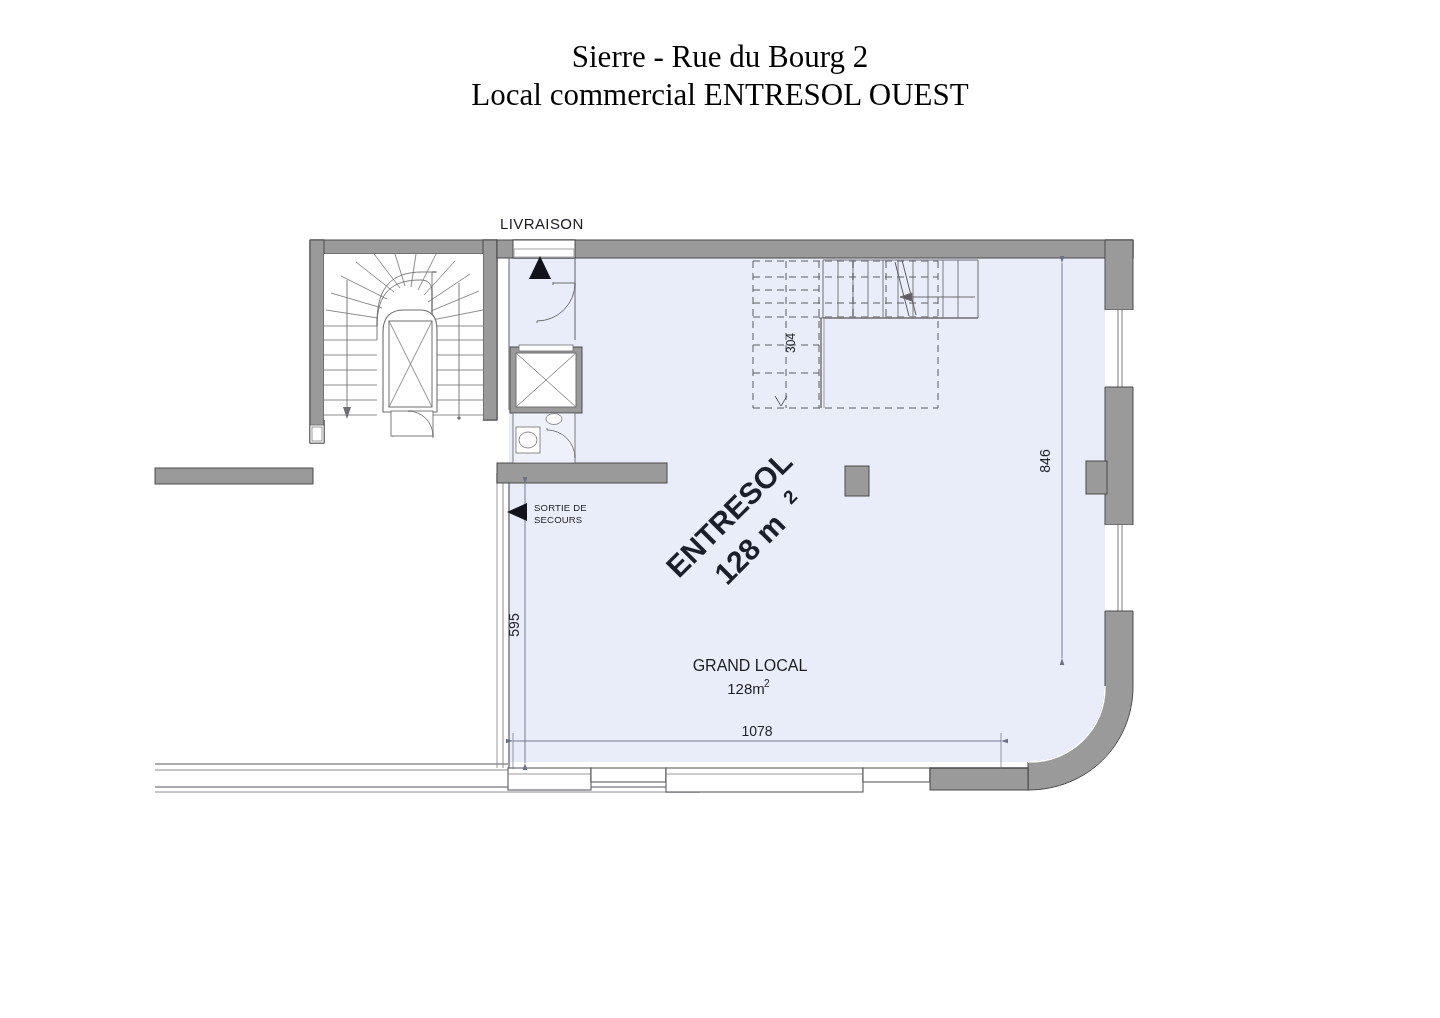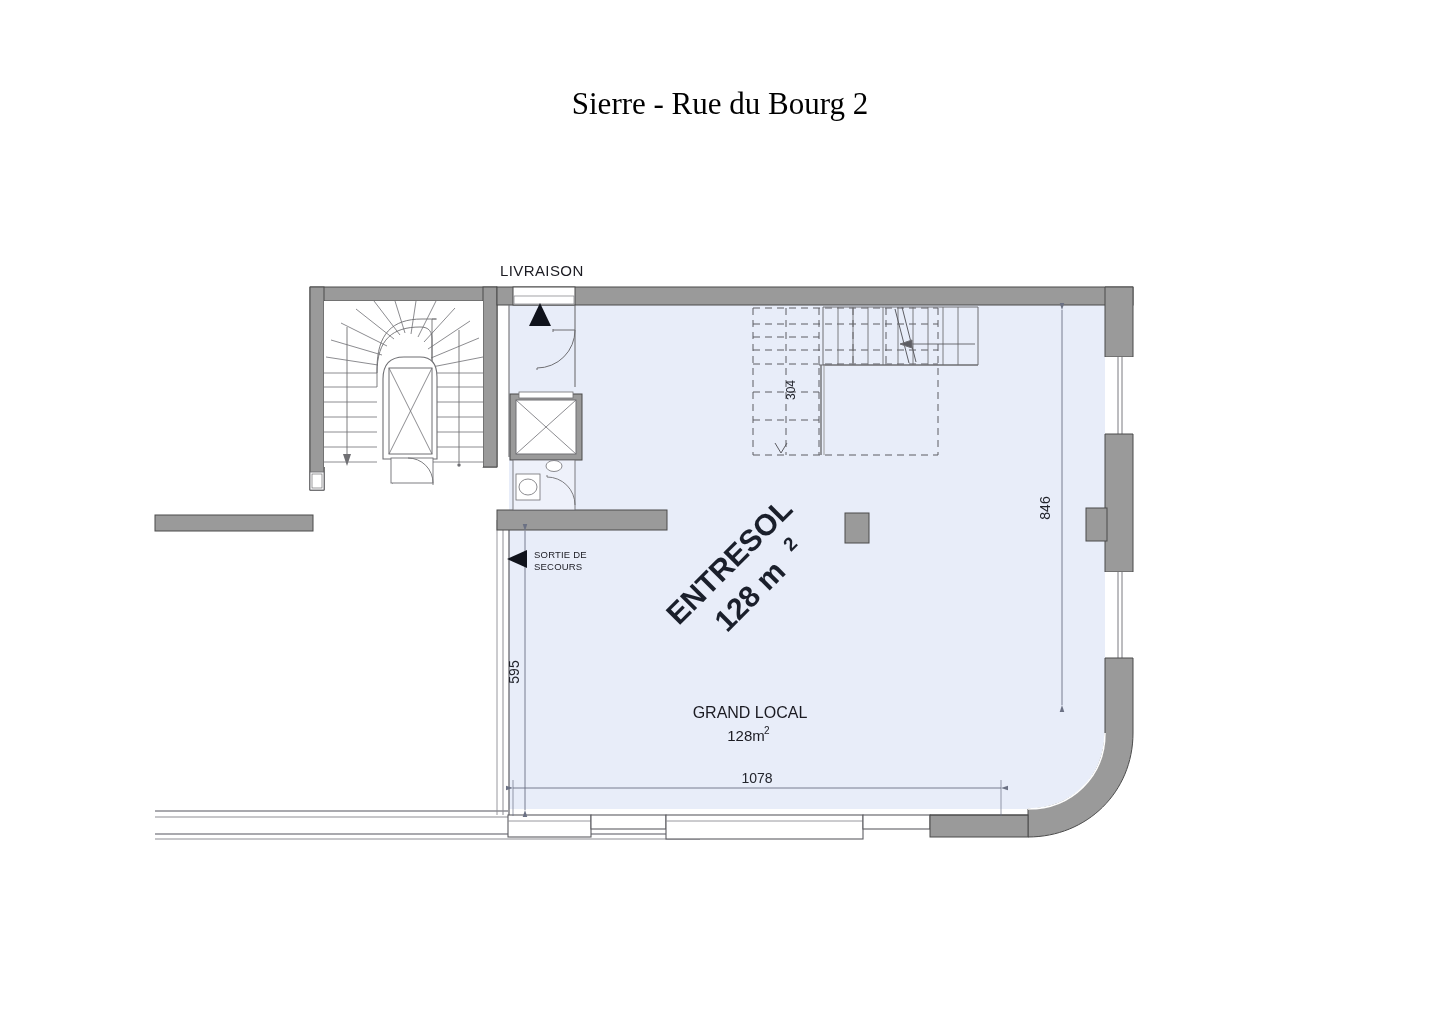--- a/index.html
+++ b/index.html
@@ -13,21 +13,20 @@
     height: 1018px;
     font-family: "Liberation Sans", sans-serif;
     overflow: hidden;
     position: relative;
   }
   #page {
     position: relative;
     width: 1440px;
     height: 822px;
     background: #ffffff;
-    margin-top: 47px;
   }
   .title-block {
     position: absolute;
     left: 0;
     top: 38px;
     width: 1440px;
     text-align: center;
     pointer-events: none;
   }
   .title-line {
@@ -61,20 +60,21 @@
   .lbl-dim { font-size: 14px; fill: #22242c; }
   .lbl-dim-sm { font-size: 12px; fill: #22242c; }
 </style>
 </head>
 <body>
 
 <div id="page">
 
   <div class="title-block">
     <div class="title-line l1">Sierre - Rue du Bourg 2</div>
+    <div class="title-line l2">Local commercial ENTRESOL OUEST</div>
   </div>
 
   <svg class="plan" viewBox="0 0 1440 1018">
     <defs>
       <marker id="dimArrowStart" markerWidth="9" markerHeight="7" refX="8" refY="3.5" orient="auto">
         <path d="M8,3.5 L0,0.9 L0,6.1 Z" fill="#6b7184"></path>
       </marker>
       <marker id="dimArrowEnd" markerWidth="9" markerHeight="7" refX="1" refY="3.5" orient="auto">
         <path d="M1,3.5 L9,0.9 L9,6.1 Z" fill="#6b7184"></path>
       </marker>

